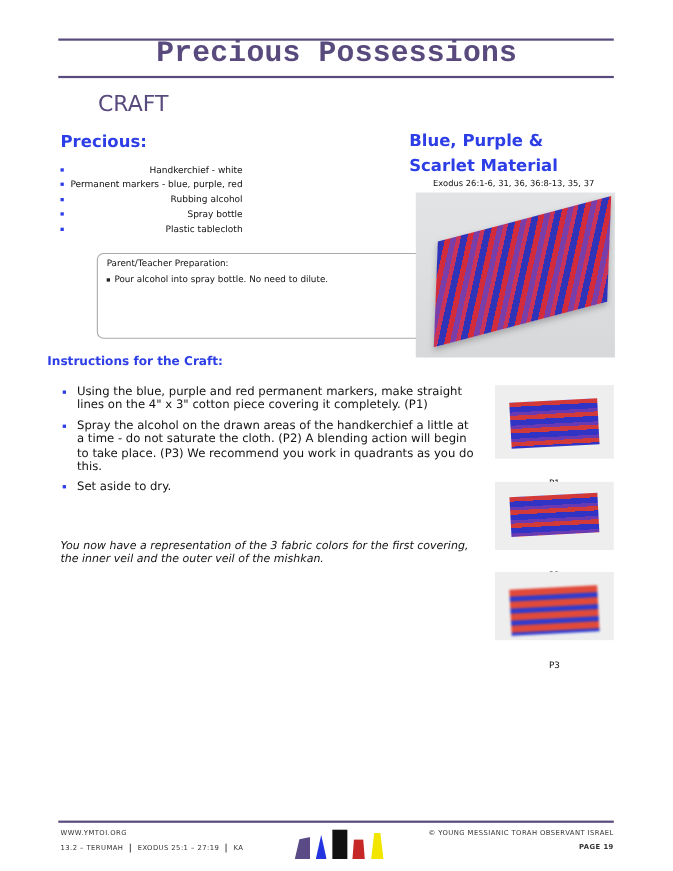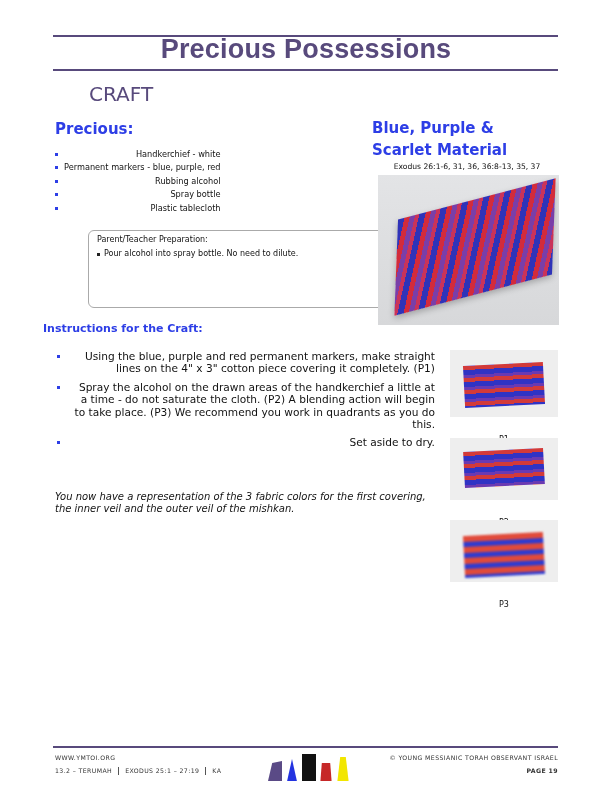--- a/index.html
+++ b/index.html
@@ -1,35 +1,35 @@
 <!DOCTYPE html>
 <html><head>
   <meta charset="utf-8">
   <style>
     html, body { margin:0; padding:0; background:#ffffff; }
     body { width:612px; height:792px; position:relative; overflow:hidden; font-family:"DejaVu Sans", sans-serif; color:#111; }
     .rule { position:absolute; left:53px; width:505px; height:2px; background:#584a7c; }
-    .page-title { position:absolute; left:0; width:612px; top:34px; text-align:center; font-family:Liberation Sans, sans-serif; font-weight:bold; font-size:27px; color:#584a7c; letter-spacing:0.2px; }
+    .page-title { position:absolute; left:0; width:612px; top:34px; text-align:center; font-family:Liberation Mono, monospace; font-weight:bold; font-size:27px; color:#584a7c; letter-spacing:0.2px; }
     .section-title { position:absolute; left:54px; top:82px; font-family:"DejaVu Sans", sans-serif; font-weight:normal; font-size:20px; color:#584a7c;margin-left:35px; }
     .h-blue { position:absolute; font-family:"DejaVu Sans", sans-serif; font-weight:bold; color:#2d3ee6; }
     .materials-title { left:55px; top:120px; font-size:15px; }
     ul.mat { position:absolute; left:55px; top:148px; margin:0; padding:0; list-style:none; font-size:8.2px; line-height:13.4px;text-align:right; }
     ul.mat li { position:relative; padding-left:9px; }
     ul.mat li::before { content:""; position:absolute; left:0; top:5px; width:3px; height:3px; background:#2d3ee6; }
     .prep-box { position:absolute; left:54px; top:230px; width:300px; height:78px; border:1px solid #aaa; border-radius:6px; box-sizing:border-box; padding:4px 8px; font-size:8px; line-height:10.8px;margin-left:34px; }
     .prep-box .prep-title { margin-bottom:3px; }
     .prep-box ul { margin:0; padding:0; list-style:none; }
     .prep-box li { position:relative; padding-left:7px; margin-bottom:3px; }
     .prep-box li::before { content:""; position:absolute; left:0; top:4px; width:3px; height:3px; background:#222; }
     .side-title { position:absolute; left:372px; width:190px; top:117px; text-align:left; font-size:15px; line-height:22px; }
     .side-ref { position:absolute; left:372px; width:190px; top:162px; text-align:center; font-size:7.6px; color:#111; }
     .photo-main { position:absolute; left:378px; top:175px; width:181px; height:150px; background:linear-gradient(180deg,#e3e4e6,#d7d8da); overflow:hidden; }
     .cloth { position:absolute; left:22px; top:22px; width:150px; height:100px; transform:skewX(-18deg) rotate(-16deg); background:repeating-linear-gradient(100deg,#2f33b8 0 6px,#d22b3c 6px 11px,#7a3ea8 11px 16px,#c9335a 16px 20px); box-shadow:0 3px 6px rgba(0,0,0,0.25); }
     .instr-title { left:43px; top:322px; font-size:11px; }
-    ul.instr { position:absolute; left:55px; top:350px; width:380px; margin:0; padding:0; list-style:none; font-size:10.6px; line-height:12.4px;text-align:right; }
+    ul.instr { position:absolute; left:55px; top:350px; width:380px; margin:0; padding:0; list-style:none; font-size:10.6px; line-height:12.4px; }
     ul.instr li { position:relative; padding-left:15px; margin-bottom:6px; }
     ul.instr li::before { content:""; position:absolute; left:2px; top:5px; width:3px; height:3px; background:#2d3ee6; }
     .closing { position:absolute; left:55px; top:491px; width:380px; font-style:italic; font-size:10px; line-height:12.4px; }
     .step { position:absolute; left:450px; width:108px; }
     .step .ph { width:108px; height:67px; background:#eeeeee; position:relative; overflow:hidden; }
     .step .stripes { position:absolute; left:14px; top:14px; width:80px; height:42px; background:repeating-linear-gradient(180deg,#d23a3a 0 4px,#3033c4 4px 9px,#6a3ab2 9px 12px); transform:rotate(-3deg); }
     .step .cap { text-align:center; font-size:8px; margin-top:18px; }
     .footer-rule { position:absolute; left:53px; top:746px; width:505px; height:2px; background:#584a7c; }
     .f-left { position:absolute; left:55px; font-size:6.2px; color:#333; letter-spacing:0.4px; }
     .f-right { position:absolute; right:54px; font-size:6.2px; color:#333; text-align:right; letter-spacing:0.4px; }

